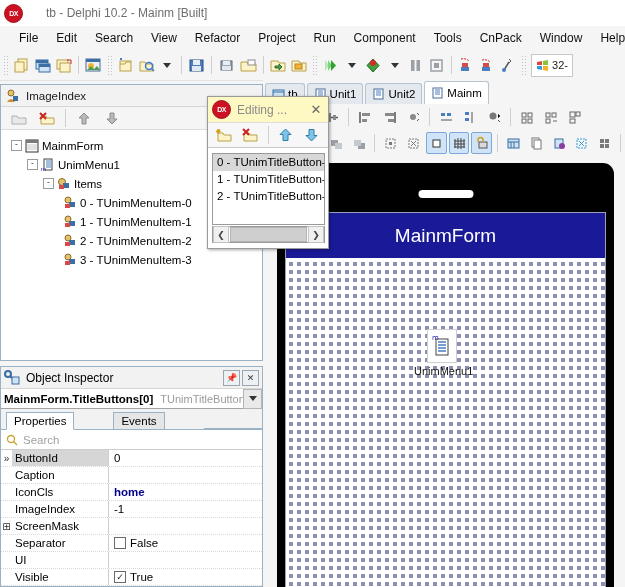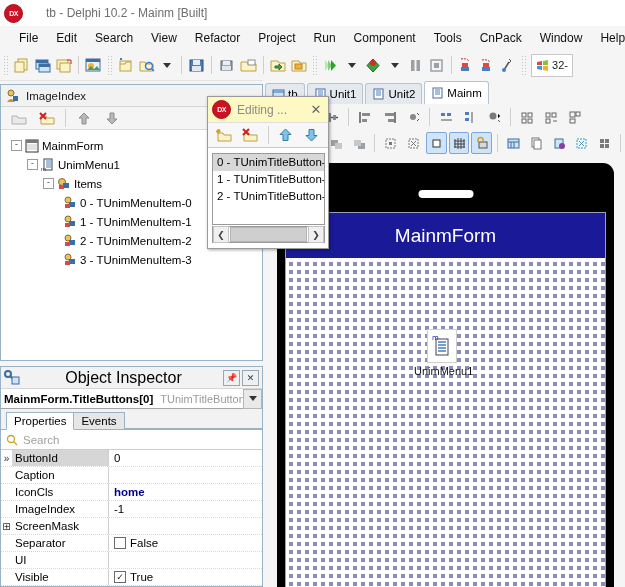--- a/index.html
+++ b/index.html
@@ -51,32 +51,32 @@
   .exp{width:9px;height:9px;border:1px solid #9b9b9b;background:#fff;font-size:8px;line-height:7px;
     text-align:center;color:#333;margin-right:3px;flex:none;font-family:"DejaVu Sans Mono",monospace;}
   .tlabel{margin-left:3px;}
   .ticon{width:14px;height:14px;flex:none;}
 
   
   .oi{position:absolute;left:0;top:366px;width:263px;height:221px;background:#fff;
     border:1px solid #9ab2c6;box-sizing:border-box;}
   .oi-head{height:22px;background:#f2f2f2;border-bottom:1px solid #d6d6d6;display:flex;
     align-items:center;padding:0 3px;box-sizing:border-box;}
-  .oi-head .ttl{font-size:16px;margin-left:6px;flex:1;text-align:center;}
+  .oi-head .ttl{font-size:12px;margin-left:6px;flex:1;}
   .hbtn{width:15px;height:14px;border:1px solid #9aa7b3;background:#eef1f4;margin-left:2px;
     display:flex;align-items:center;justify-content:center;font-size:9px;color:#3a3a3a;}
   .oi-combo{height:20px;border-bottom:1px solid #a3a3a3;display:flex;align-items:center;
     background:#fff;padding-left:3px;box-sizing:border-box;}
   .oi-combo b{font-size:11.5px;}
   .oi-combo .cls{color:#9a9a9a;font-size:11px;margin-left:7px;flex:1;overflow:hidden;
     white-space:nowrap;}
   .combo-arrow{width:17px;height:18px;background:#e9e9e9;border:1px solid #b5b5b5;
     display:flex;align-items:center;justify-content:center;flex:none;}
   .oi-tabs{height:21px;background:#f2f2f2;display:flex;align-items:flex-end;
-    border-bottom:1px solid #9ab2c6;padding-left:5px;box-sizing:border-box;}
+    border-bottom:1px solid #9ab2c6;padding-left:5px;box-sizing:border-box;gap:40px;}
   .oi-tab{padding:2px 7px 2px 7px;font-size:11.5px;border:1px solid #9ab2c6;border-bottom:none;
     background:#e6e6e6;margin-right:-1px;}
   .oi-tab.on{background:#fff;border-bottom:1px solid #fff;position:relative;top:1px;}
   .oi-tabline{flex:1;border-bottom:1px solid #9ab2c6;height:100%;}
   .oi-search{height:20px;display:flex;align-items:center;border-bottom:1px solid #cdcdcd;
     padding-left:5px;box-sizing:border-box;background:#fff;}
   .oi-search span{color:#a0a0a0;font-size:11.5px;margin-left:5px;}
   .grid{font-size:11.5px;}
   .grow{display:flex;height:16px;align-items:center;border-bottom:1px dotted #d9d9d9;}
   .gmark{width:11px;text-align:center;color:#333;font-size:10px;flex:none;}

